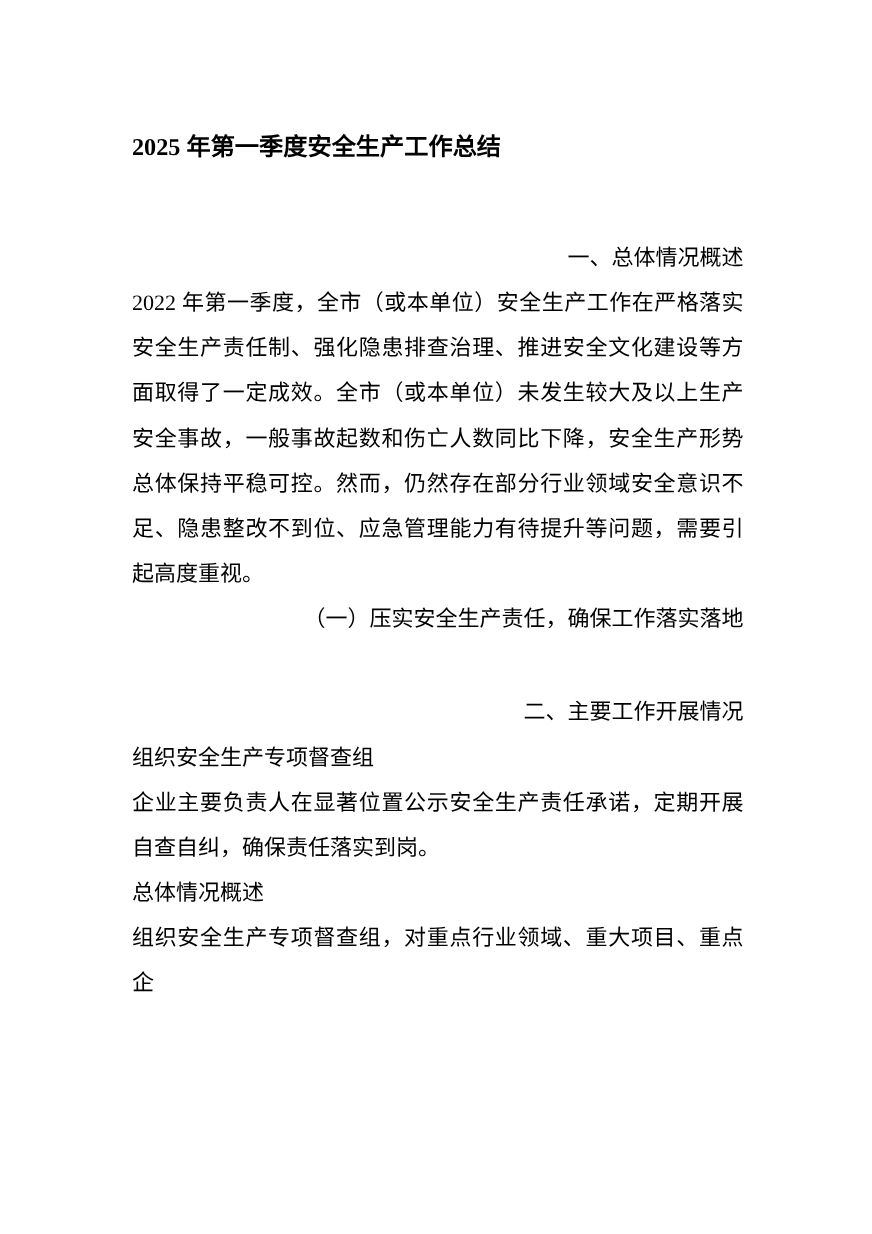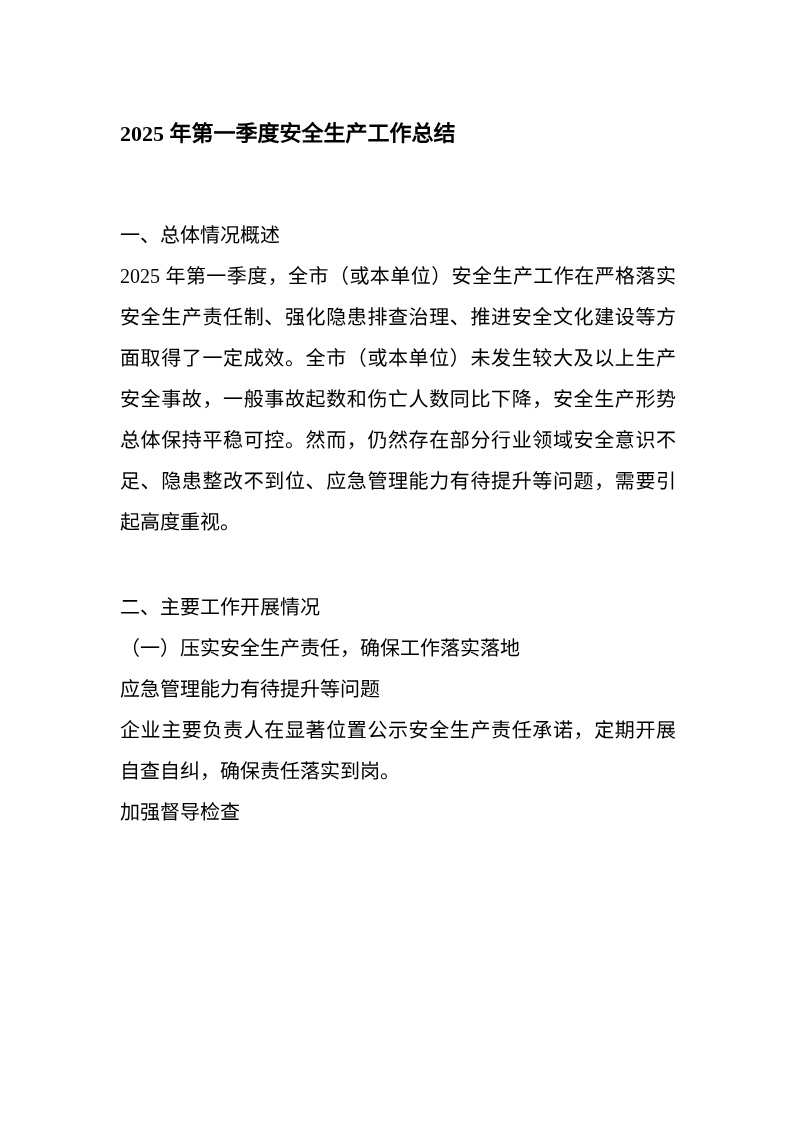--- a/index.html
+++ b/index.html
@@ -28,20 +28,21 @@
   .doc-title {
     margin: 0 0 61px 0;
     font-size: 22px;
     font-weight: 700;
     line-height: 41px;
     white-space: nowrap;
   }
   .heading {
     margin: 0;
     font-weight: 400;
+    text-align: right;
   }
   .heading.gap-before {
     margin-top: 44px;
   }
   .para {
     margin: 0;
     text-align: justify;
     text-align-last: left;
     text-justify: inter-ideograph;
   }
@@ -52,29 +53,30 @@
 </head>
 <body>
 
 <div class="page">
   <div class="content">
 
     <h1 class="doc-title">2025 年第一季度安全生产工作总结</h1>
 
     <div class="heading">一、总体情况概述</div>
 
-    <p class="para">2025 年第一季度，全市（或本单位）安全生产工作在严格落实安全生产责任制、强化隐患排查治理、推进安全文化建设等方面取得了一定成效。全市（或本单位）未发生较大及以上生产安全事故，一般事故起数和伤亡人数同比下降，安全生产形势总体保持平稳可控。然而，仍然存在部分行业领域安全意识不足、隐患整改不到位、应急管理能力有待提升等问题，需要引起高度重视。</p>
+    <p class="para">2022 年第一季度，全市（或本单位）安全生产工作在严格落实安全生产责任制、强化隐患排查治理、推进安全文化建设等方面取得了一定成效。全市（或本单位）未发生较大及以上生产安全事故，一般事故起数和伤亡人数同比下降，安全生产形势总体保持平稳可控。然而，仍然存在部分行业领域安全意识不足、隐患整改不到位、应急管理能力有待提升等问题，需要引起高度重视。</p>
+
+    <div class="heading">（一）压实安全生产责任，确保工作落实落地</div>
 
     <div class="heading gap-before">二、主要工作开展情况</div>
 
-    <div class="heading">（一）压实安全生产责任，确保工作落实落地</div>
 
 
-
-    <div class="item-label">应急管理能力有待提升等问题</div>
+    <div class="item-label">组织安全生产专项督查组</div>
 
     <p class="para">企业主要负责人在显著位置公示安全生产责任承诺，定期开展自查自纠，确保责任落实到岗。</p>
 
-    <div class="item-label">加强督导检查</div>
+    <div class="item-label">总体情况概述</div>
 
+    <p class="para">组织安全生产专项督查组，对重点行业领域、重大项目、重点企</p>
 
   </div>
 </div>
 
 </body></html>

